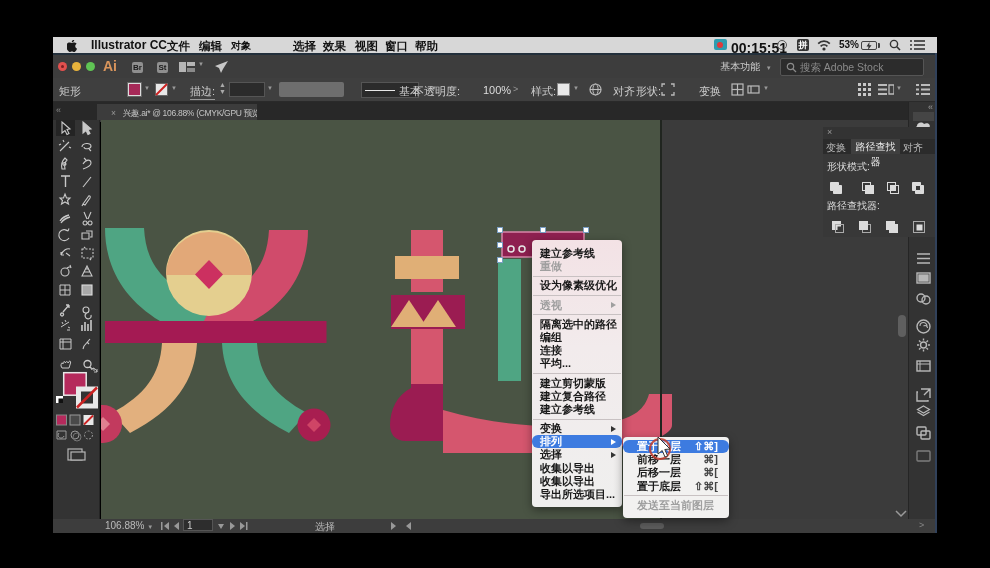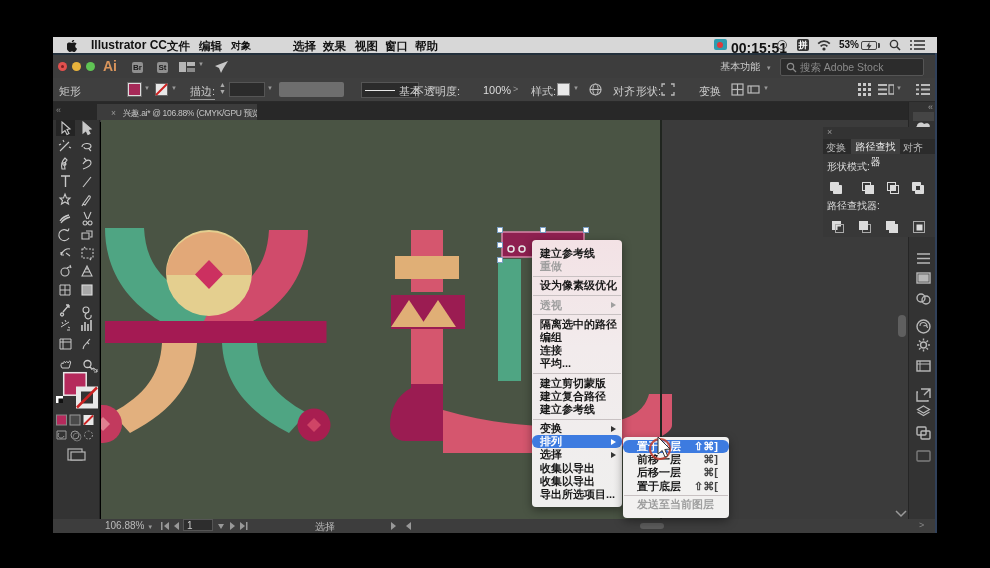--- a/index.html
+++ b/index.html
@@ -439,21 +439,21 @@
     <div class="mi">收集以导出</div>
     <div class="mi">导出所选项目...</div>
   </div>
 
   <div class="abs" id="submenu" style="z-index:11;left:623px;top:437px;width:106px;height:81px;border-radius:4px;background:#f2f1f0;box-shadow:0 3px 10px rgba(0,0,0,0.4);font-size:11px;color:#1a1a1a;padding-top:3px;">
     <div class="mi hil" style="padding-left:14px;">置于顶层<span class="sc" style="color:#fff;">⇧⌘]</span></div>
     <div class="mi" style="padding-left:14px;">前移一层<span class="sc">⌘]</span></div>
     <div class="mi" style="padding-left:14px;">后移一层<span class="sc">⌘[</span></div>
     <div class="mi" style="padding-left:14px;">置于底层<span class="sc">⇧⌘[</span></div>
     <div class="sep"></div>
-    <div class="mi dis" style="padding-left:14px;font-family:Liberation Mono, monospace;">发送至当前图层</div>
+    <div class="mi dis" style="padding-left:14px;">发送至当前图层</div>
   </div>
 
   <svg class="abs" style="z-index:12;left:644px;top:433px;" width="36" height="34" viewBox="0 0 36 34">
     <circle cx="16" cy="16" r="10" fill="none" stroke="#c0392b" stroke-width="2" opacity="0.85"></circle>
     <path d="M14,4 L14,21 L18.2,17.5 L21,24 L23.6,22.8 L20.8,16.5 L26,16 Z" fill="#fff" stroke="#333" stroke-width="1"></path>
   </svg>
 
   <div class="abs" style="left:935px;top:53px;width:2px;height:480px;background:#31415a;z-index:30;"></div>
 </div>
 

